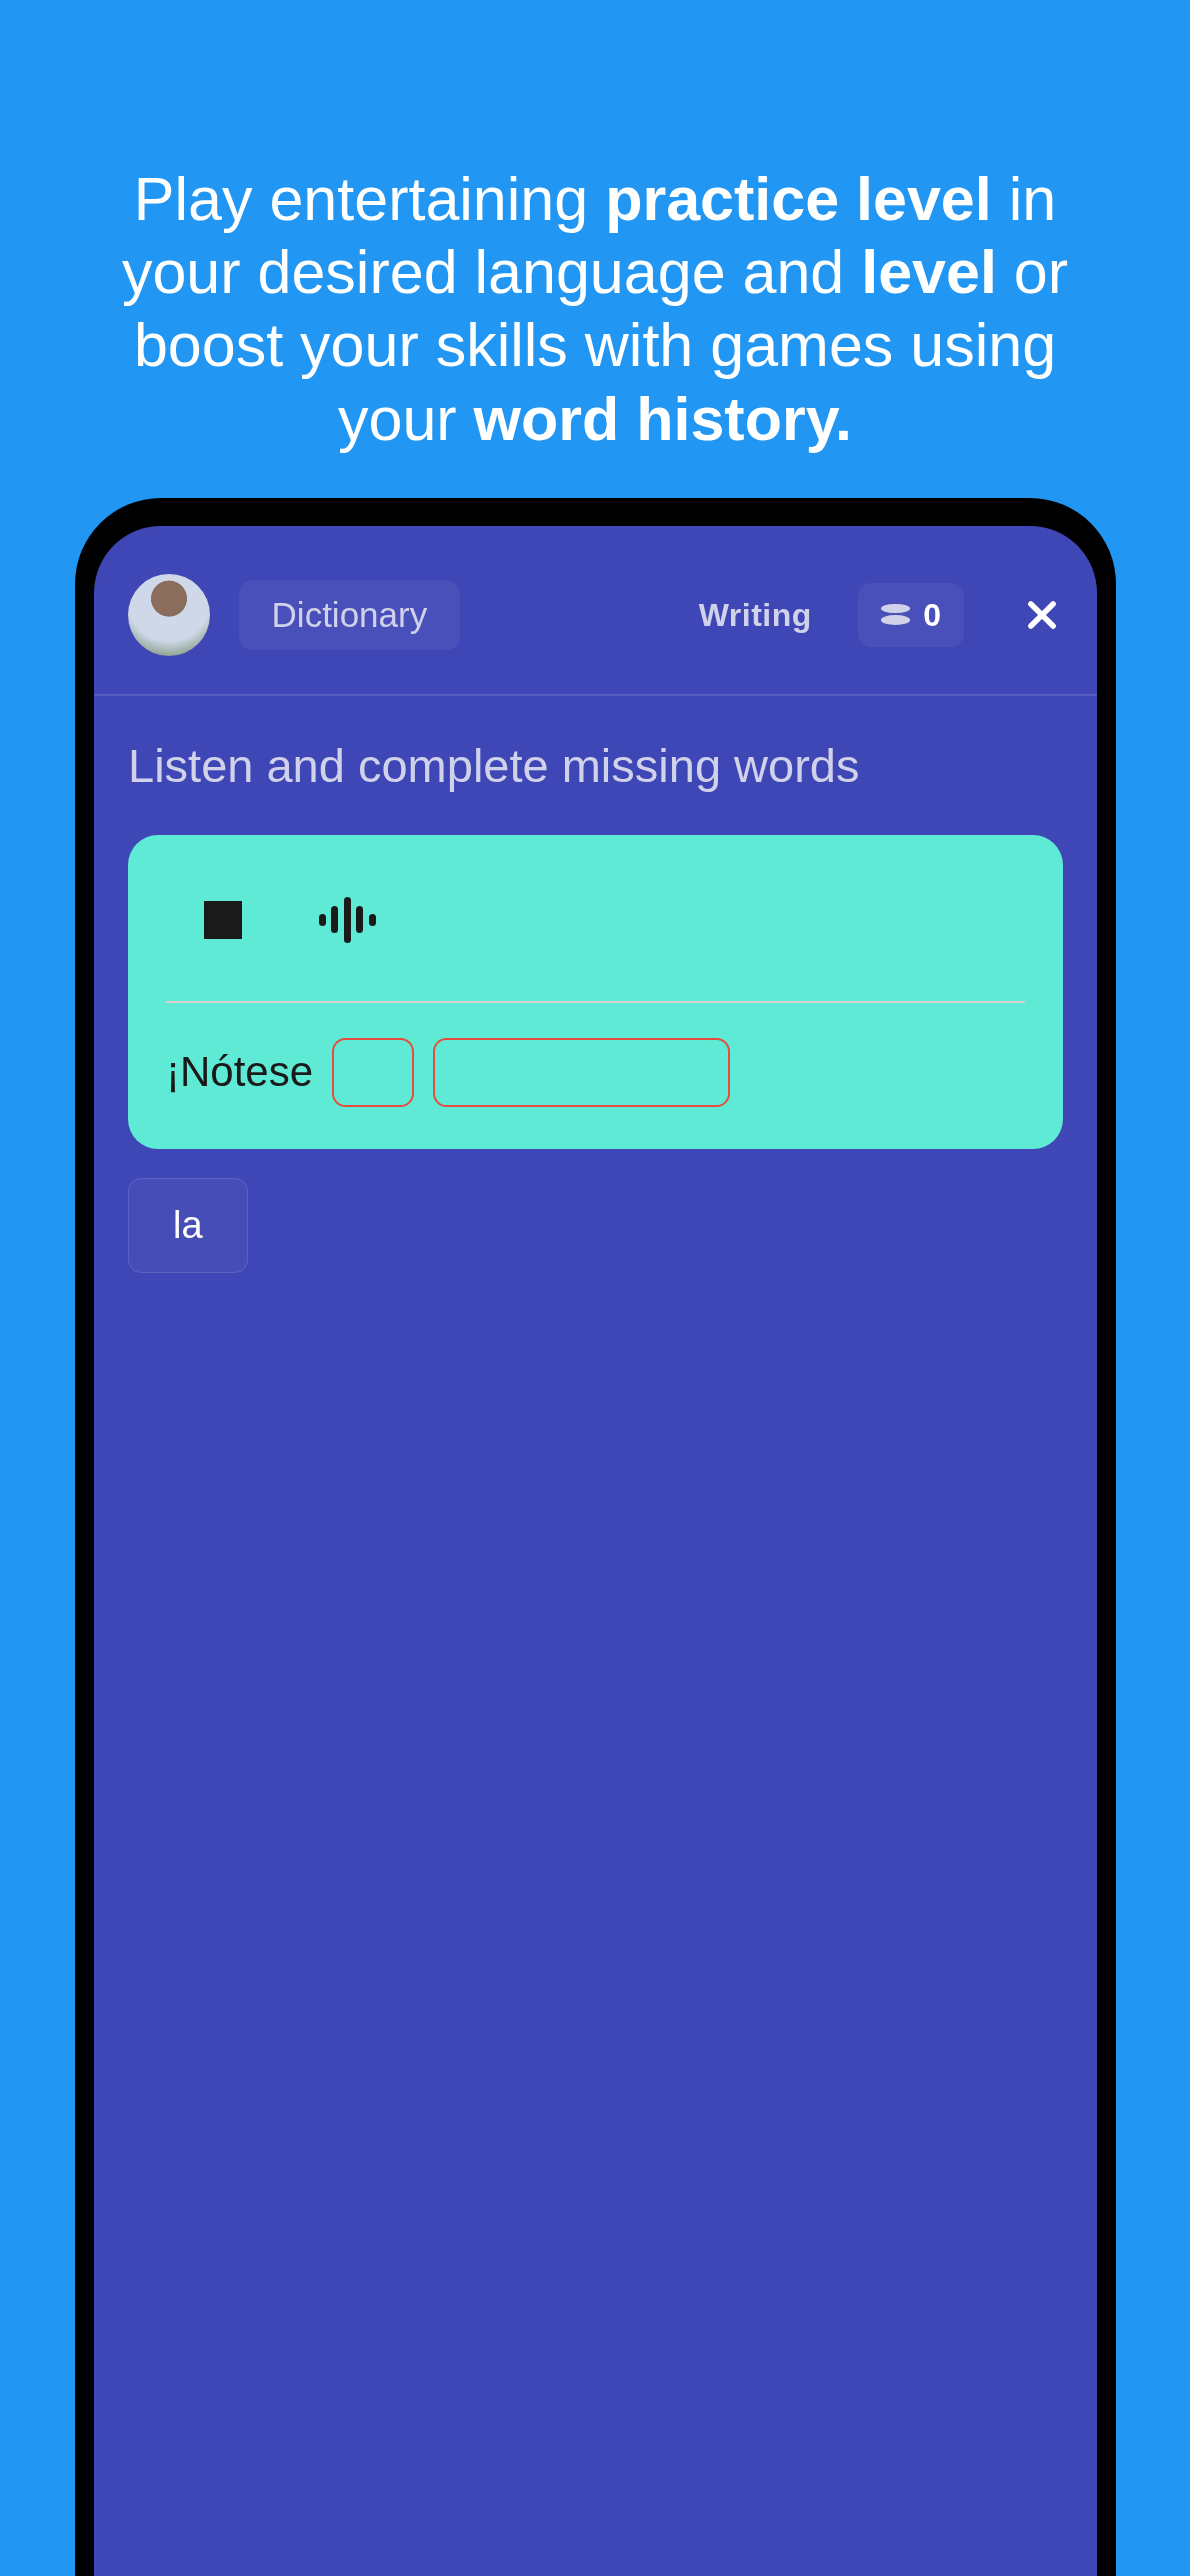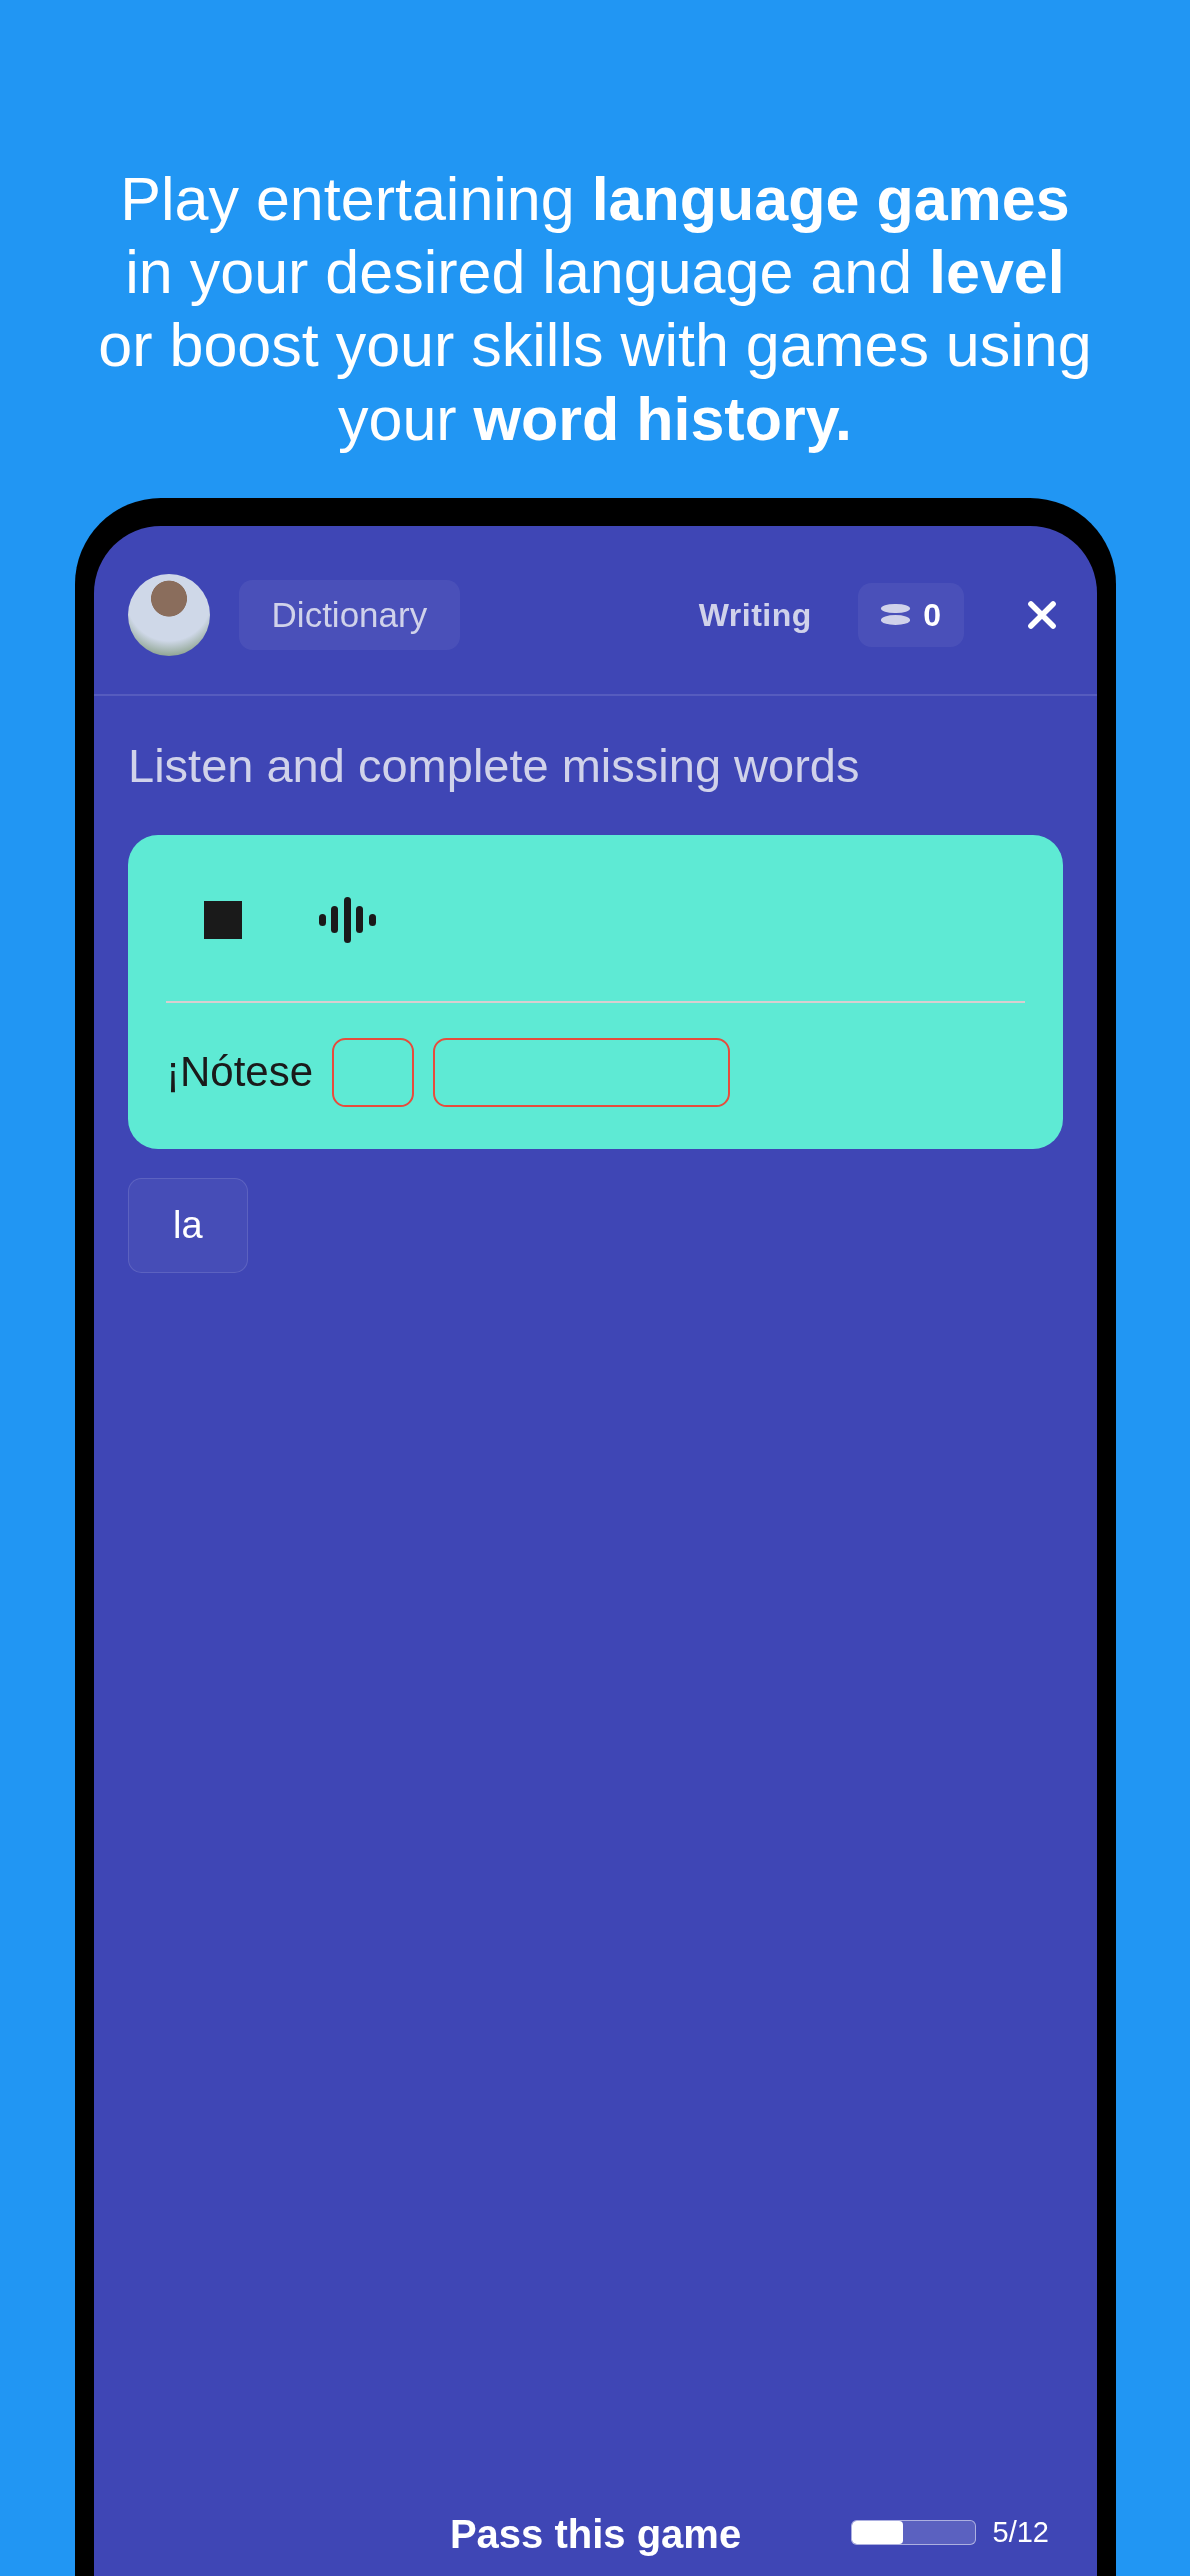--- a/index.html
+++ b/index.html
@@ -242,21 +242,21 @@
     .progress-text {
       color: #ffffff;
       font-size: 29px;
       font-weight: 500;
     }
   </style>
 </head>
 <body>
 
 <div class="promo-text">
-  <span>Play entertaining </span><b>language games</b><span> in your desired language and </span><b>level</b><span> or boost your skills with games using your </span><b>word history.</b>
+  <span>Play entertaining </span><b>practice level</b><span> in your desired language and </span><b>level</b><span> or boost your skills with games using your </span><b>word history.</b>
 </div>
 
 <div class="phone-frame">
   <div class="phone-screen">
 
     <div class="header">
       <div class="avatar"></div>
       <div class="dict-pill">Dictionary</div>
       <div class="spacer"></div>
       <div class="mode-label">Writing</div>
@@ -291,25 +291,16 @@
         <span class="word-static">¡Nótese</span>
         <div class="blank blank-small"></div>
         <div class="blank blank-large"></div>
       </div>
     </div>
 
     <div class="chips">
       <div class="chip">la</div>
     </div>
 
-    <div class="footer">
-      <div class="pass-btn">Pass this game</div>
-      <div class="progress-wrap">
-        <div class="progress-bar">
-          <div class="progress-fill" style="width:41.6%"></div>
-        </div>
-        <div class="progress-text">5/12</div>
-      </div>
-    </div>
 
   </div>
 </div>
 
 
 </body></html>

